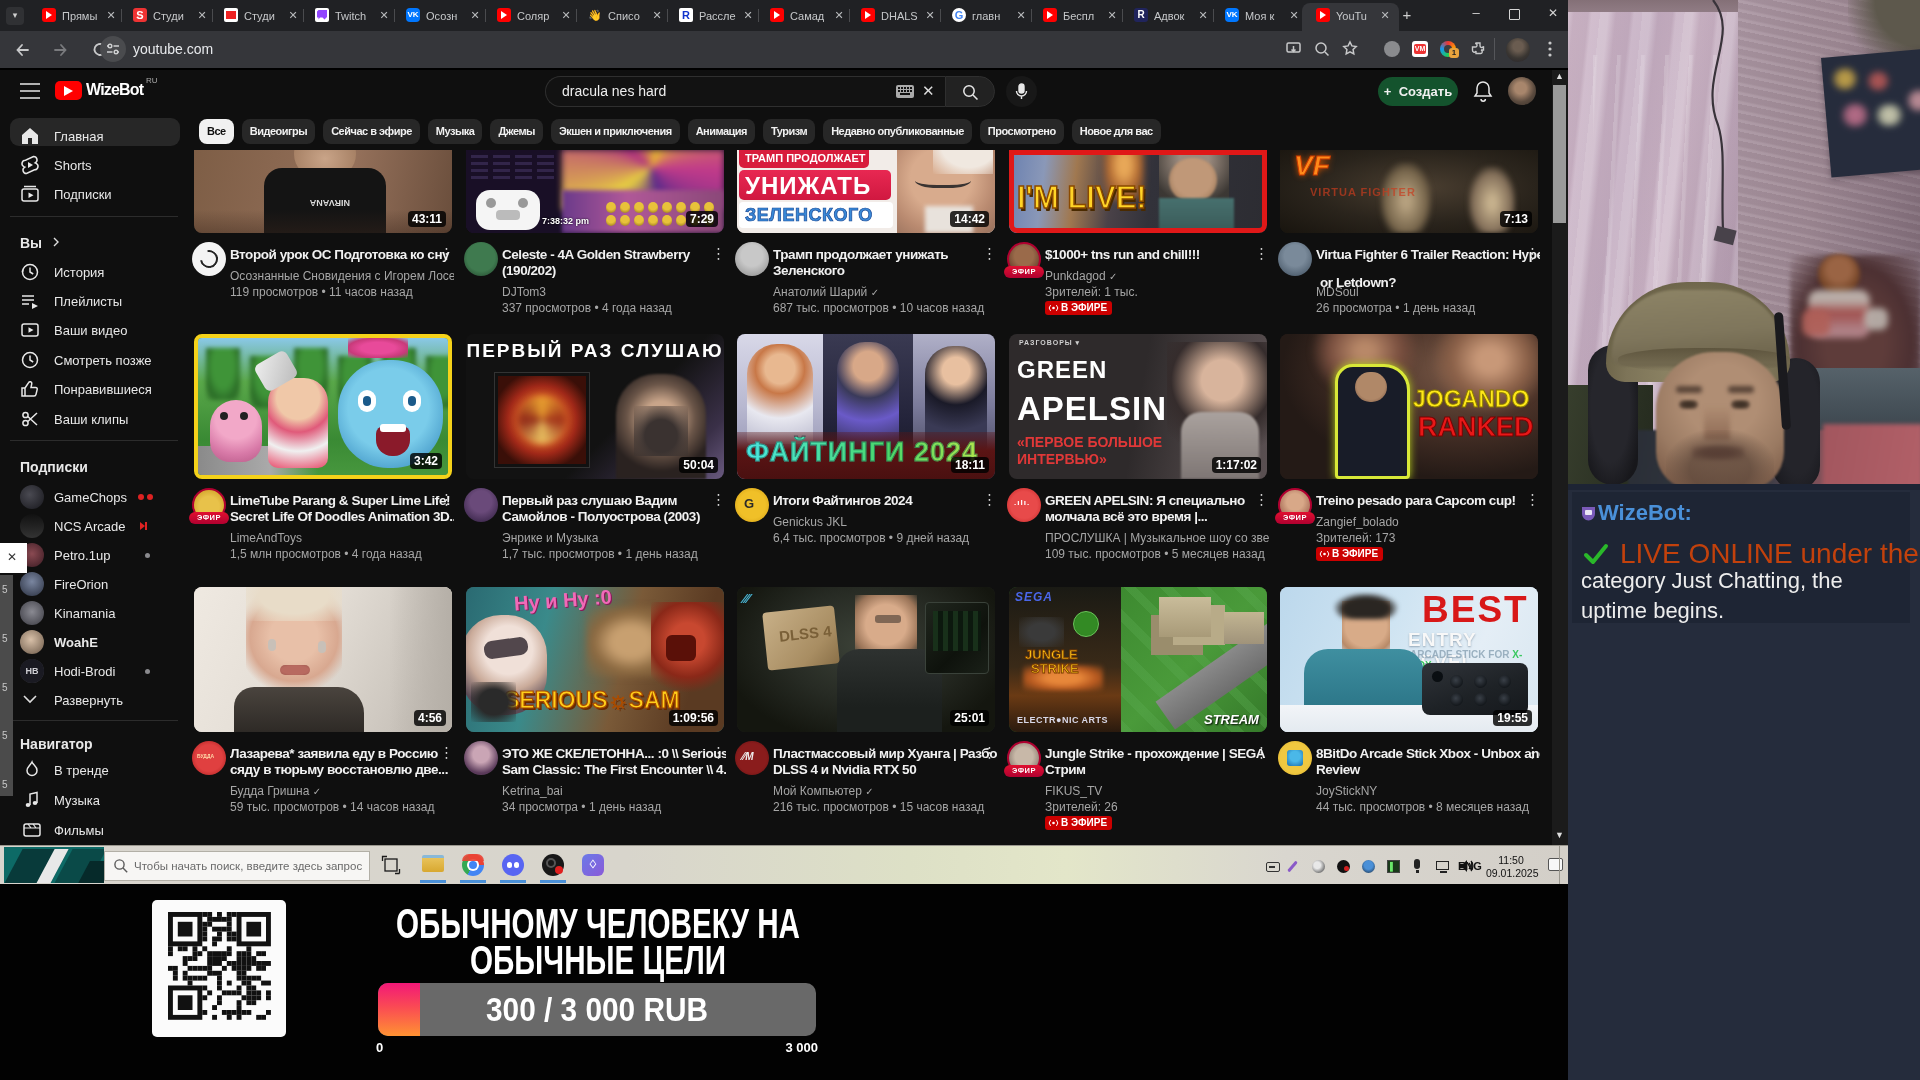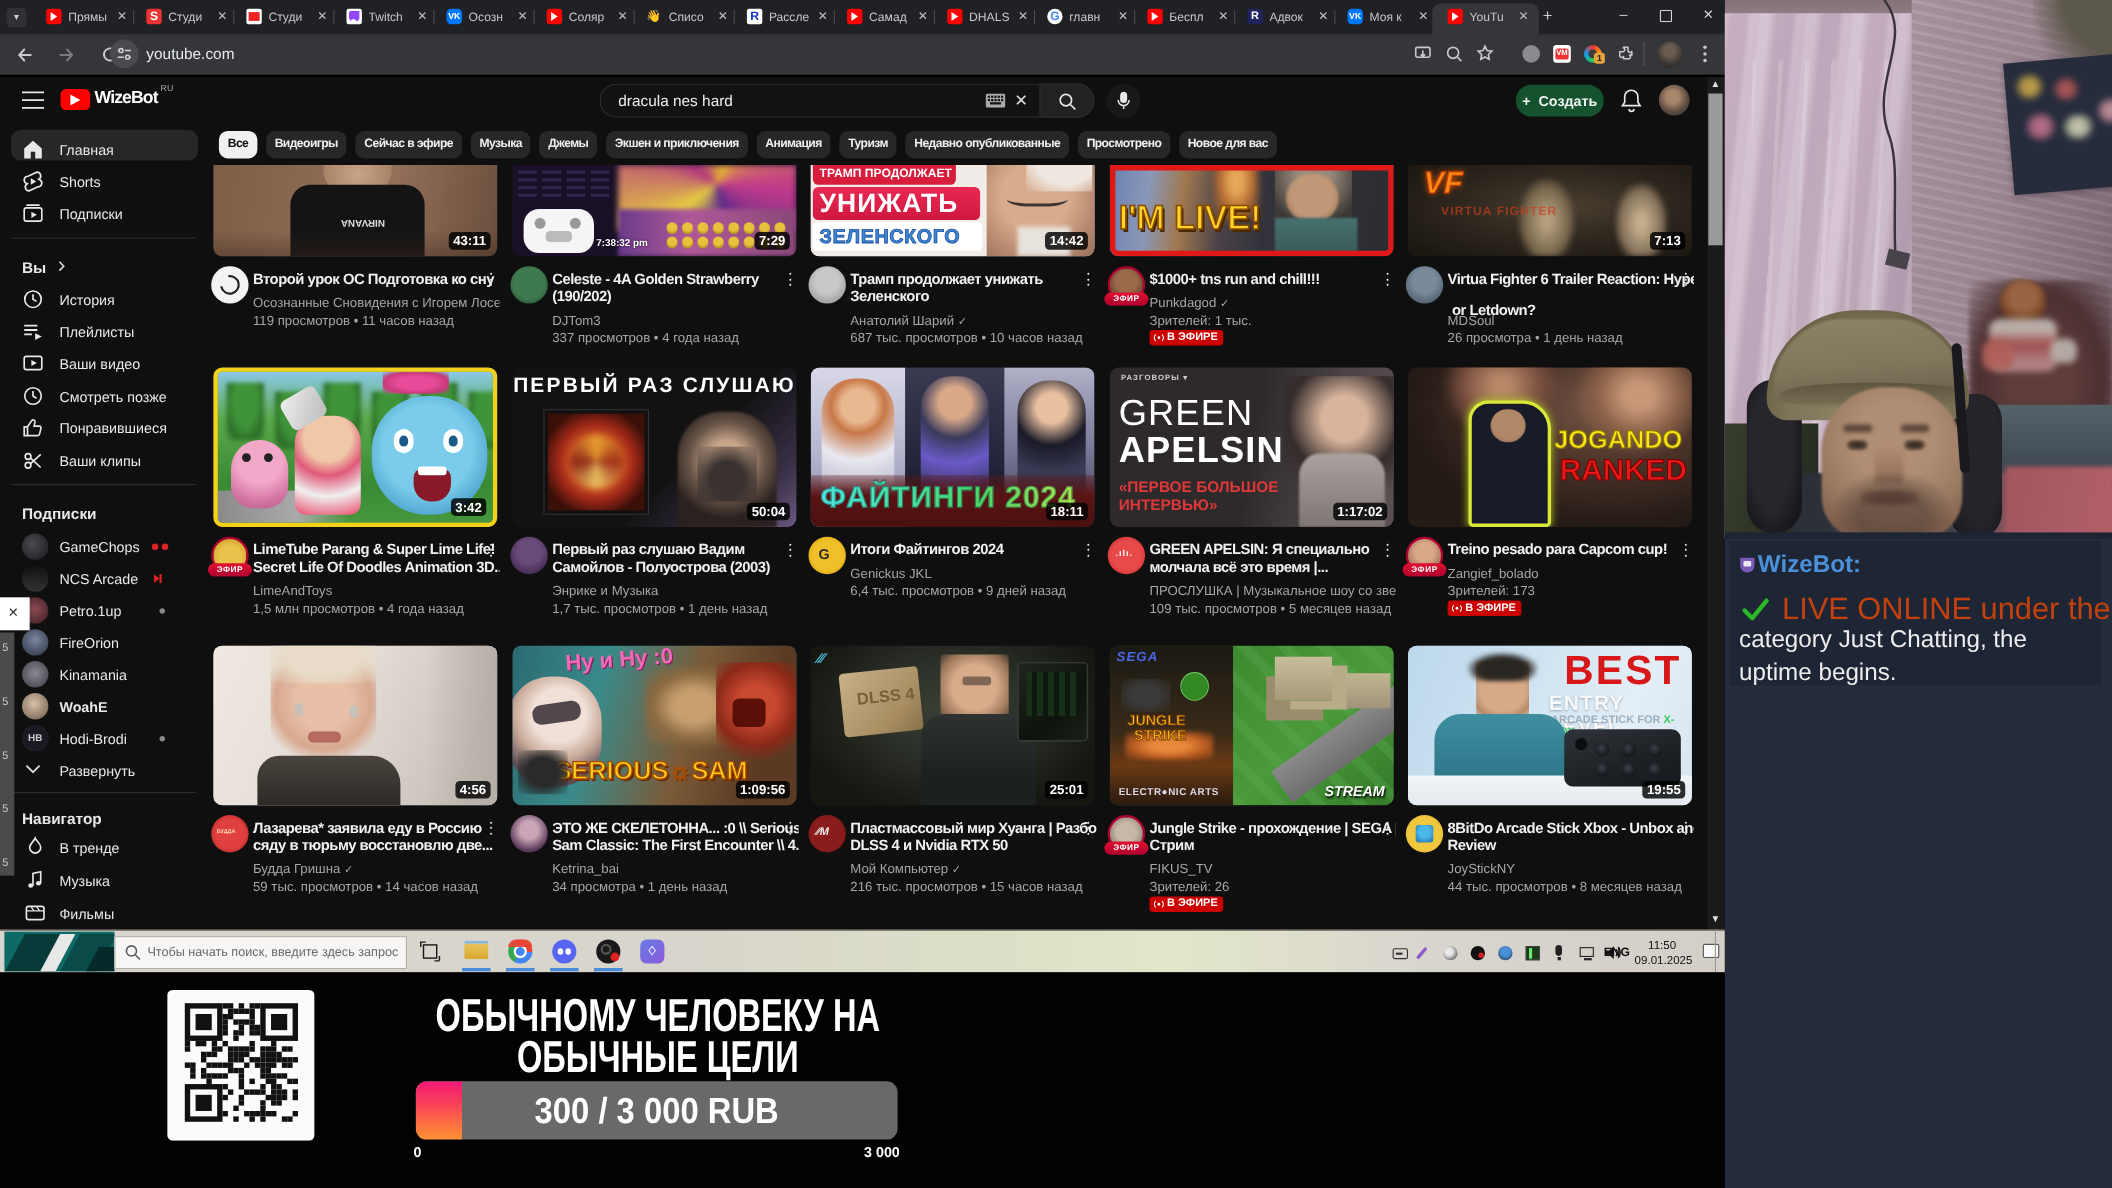--- a/index.html
+++ b/index.html
@@ -478,21 +478,21 @@
   </div>
 <div style="left:735px;top:488px;width:34px;height:34px;border-radius:17px;overflow:hidden;background:radial-gradient(circle at 50% 50%,#f0c028 55%,#d09a10);">
     <span style="left:9px;top:8px;color:#2a2a2a;font-size:13px;font-weight:bold;">G</span>
   </div>
 <span style="left:773px;top:491px;width:224px;overflow:hidden;white-space:nowrap;"><span class="t" style="position:static;">Итоги Файтингов 2024</span></span>
 <span style="left:773px;top:512px;width:224px;overflow:hidden;white-space:nowrap;"><span class="m" style="position:static;">Genickus JKL</span></span>
 <span style="left:773px;top:528px;width:224px;overflow:hidden;white-space:nowrap;"><span class="m" style="position:static;">6,4 тыс. просмотров • 9 дней назад</span></span>
 <span style="left:987px;top:492px;color:#eee;font-size:4px;line-height:5px;width:5px;text-align:center;">●<br>●<br>●</span>
 <div style="left:1009px;top:334px;width:258px;height:145px;border-radius:8px;overflow:hidden;background:linear-gradient(100deg,#2e2a2b 50%,#4a4243 75%,#5a5052);">
     <span style="left:10px;top:5px;color:#cfcfcf;font-size:7px;font-weight:bold;letter-spacing:1px;">РАЗГОВОРЫ ▾</span>
-    <span style="left:8px;top:22px;color:#fff;font-size:33px;font-weight:normal;letter-spacing:1px;">GREEN</span>
+    <span style="left:8px;top:22px;color:#fff;font-size:24px;font-weight:bold;letter-spacing:1px;">GREEN</span>
     <span style="left:8px;top:56px;color:#fff;font-size:33px;font-weight:bold;letter-spacing:1px;">APELSIN</span>
     <span style="left:8px;top:100px;color:#e03838;font-size:14px;font-weight:bold;">«ПЕРВОЕ БОЛЬШОЕ</span>
     <span style="left:8px;top:117px;color:#e03838;font-size:14px;font-weight:bold;">ИНТЕРВЬЮ»</span>
     <div style="left:158px;top:8px;width:100px;height:137px;background:radial-gradient(circle at 55% 28%,#d8b49c 18%,#352c2c 45%,rgba(40,34,34,0) 68%);"></div>
     <div style="left:172px;top:78px;width:78px;height:67px;background:linear-gradient(180deg,#aaa29e,#7e7674);border-radius:20px 20px 0 0;filter:blur(1px);"></div>
     <span class="dur">1:17:02</span>
   </div>
 <div style="left:1007px;top:488px;width:34px;height:34px;border-radius:17px;overflow:hidden;background:radial-gradient(circle at 50% 50%,#e84a4a 55%,#c02020);">
     <span style="left:7px;top:10px;color:#fff;font-size:8px;font-weight:bold;letter-spacing:1px;">.ılı.</span>
   </div>

